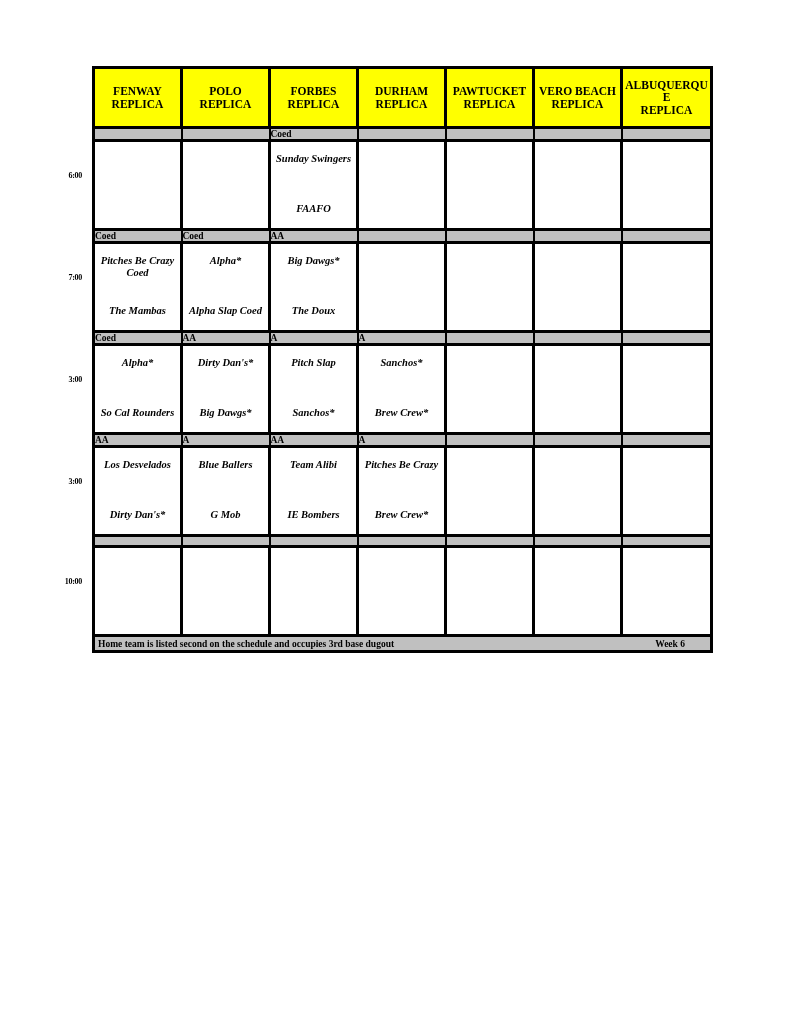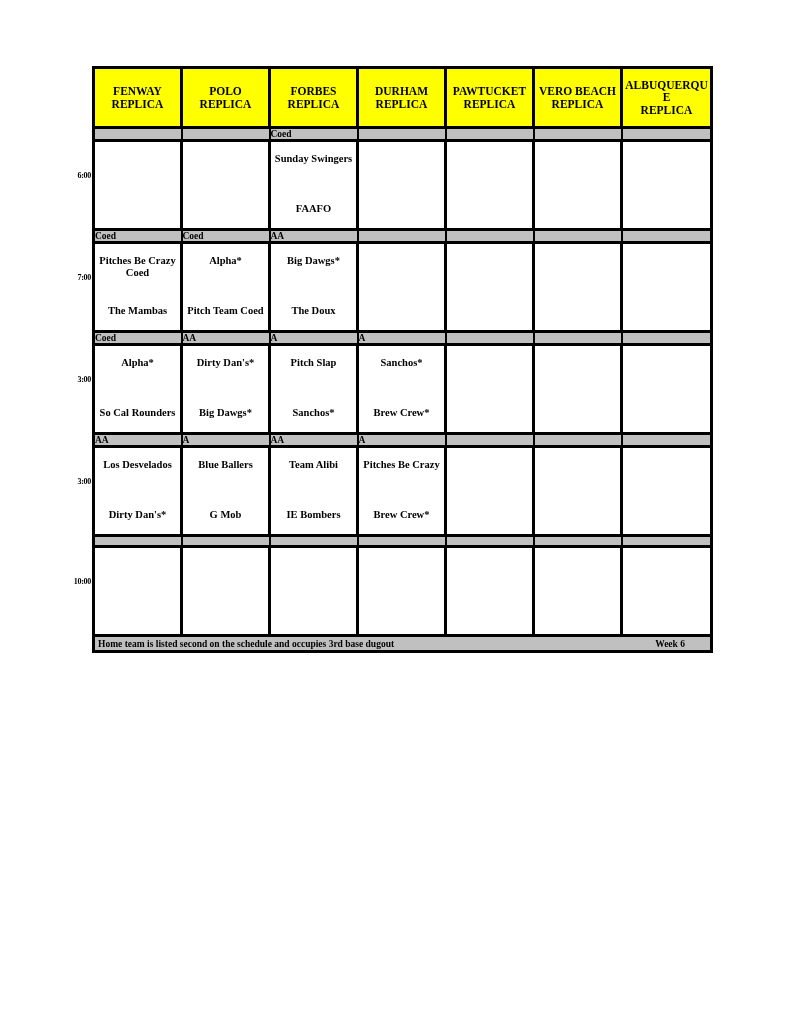--- a/index.html
+++ b/index.html
@@ -62,37 +62,37 @@
     border:3px solid var(--border);
     height:89px;
     padding:0;
     vertical-align:top;
   }
   .game{
     display:flex;flex-direction:column;justify-content:space-between;
     height:86px;
     padding:11px 1px 13px 1px;
     text-align:center;
-    font-weight:bold;font-size:10.5px;line-height:1.12;
+    font-weight:bold;font-size:10.5px;line-height:1.12;font-style:italic;
   }
   .footer-cell{
     background:var(--band-bg);
     border:2px solid var(--border);
     height:16px;
     padding:0;
   }
   .footer-flex{
     display:flex;justify-content:space-between;align-items:center;
     height:100%;
     font-weight:bold;font-size:9.5px;
     padding-left:3px;padding-right:25px;gap:28px;
   }
   .time-label{
     position:absolute;
-    left:9px;width:82px;
+    left:0;width:82px;
     text-align:right;
     font-weight:bold;font-size:8px;
     letter-spacing:-0.3px;
   }
 </style>
 </head>
 <body>
 
 <div class="layout">
   <table class="schedule">
@@ -217,21 +217,21 @@
         <tr class="game-row">
           <td class="game-cell">
             <div class="game">
               <span>Pitches Be Crazy Coed</span>
               <span>The Mambas</span>
             </div>
           </td>
           <td class="game-cell">
             <div class="game">
               <span>Alpha*</span>
-              <span>Pitch Team Coed</span>
+              <span>Alpha Slap Coed</span>
             </div>
           </td>
           <td class="game-cell">
             <div class="game">
               <span>Big Dawgs*</span>
               <span>The Doux</span>
             </div>
           </td>
           <td class="game-cell">
             <div class="game">

